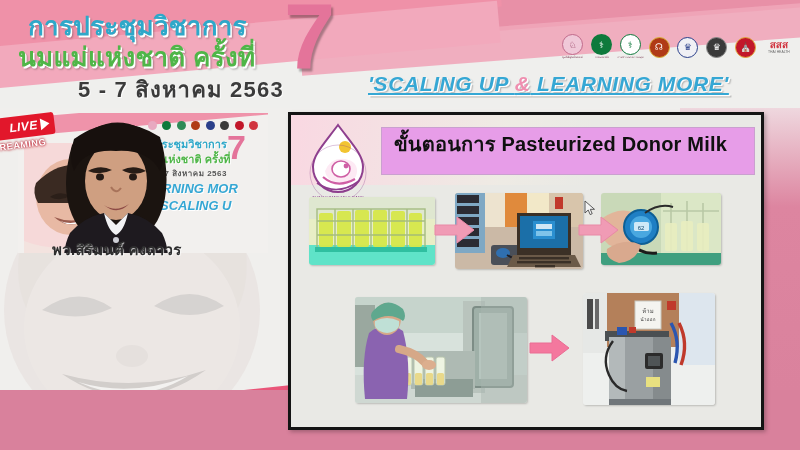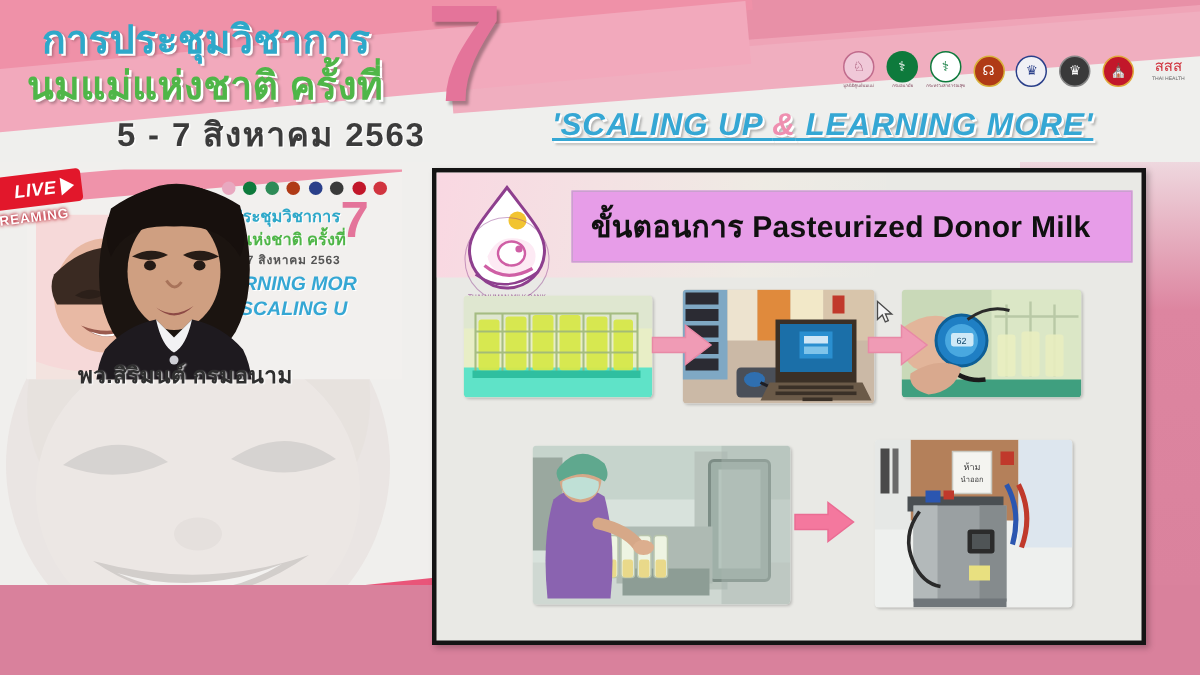--- a/index.html
+++ b/index.html
@@ -99,21 +99,21 @@
   .logo .cap { font-size:3.2px; color:#7a3b52; margin-top:1px; line-height:1;
                white-space:nowrap; transform:scale(.9); }
   .lg1 .disc { background:#f0c8d8; border:1px solid #c06b8c; color:#8c2f55; }
   .lg2 .disc { background:#0e7a3c; }
   .lg3 .disc { background:#fff; border:1.6px solid #0e7a3c; color:#0e7a3c; }
   .lg4 .disc { background:#b03a16; border:1.5px solid #d8b23a; }
   .lg5 .disc { background:#f0f0f5; border:1.5px solid #2a3f8a; color:#2a3f8a; }
   .lg6 .disc { background:#3a3a3a; border:1.5px solid #888; }
   .lg7 .disc { background:#c2172a; border:1.5px solid #e0a83a; }
   .lg8 { width:34px; }
-  .lg8 .thsf { font-size:10px; font-weight:400; color:#d1343f; line-height:1; }
+  .lg8 .thsf { font-size:10px; font-weight:700; color:#d1343f; line-height:1; }
   .lg8 .thsf-sub { font-size:3.4px; color:#6a6a6a; }
 
   
   .live-badge {
     position:absolute; left:-16px; top:116px; width:72px; height:44px;
     transform: rotate(-7deg);
   }
   .live-pill {
     position:absolute; left:0; top:0; width:72px; height:22px;
     background:#e2172b; border-radius:3px;
@@ -180,21 +180,21 @@
     overflow:hidden;
   }
   .slide-wash {
     position:absolute; left:0; top:0; width:300px; height:70px;
     background: linear-gradient(100deg, rgba(255,210,225,.75), rgba(255,240,225,.25) 70%, rgba(255,255,255,0));
   }
   .milk-logo { position:absolute; left:10px; top:6px; width:74px; height:80px; }
   .slide-title-bar {
     position:absolute; left:90px; top:12px; width:374px; height:48px;
     background:#e79de8; border:1px solid #caa0cf;
-    display:flex; align-items:center; padding-left:12px;
+    display:flex; padding-left:12px;
   }
   .slide-title-bar span {
     font-size:20px; font-weight:700; color:#101010; white-space:nowrap;
     letter-spacing:.2px;
   }
 
   .photo { position:absolute; border-radius:3px; overflow:hidden;
            box-shadow: 1px 1px 2px rgba(0,0,0,.2); }
   .p1 { left:18px;  top:82px;  width:126px; height:68px; }
   .p2 { left:164px; top:78px;  width:128px; height:76px; }
@@ -340,21 +340,21 @@
   </div>
 
   <div class="live-badge">
     <div class="live-pill">
       <span class="lvtxt">LIVE</span>
       <span class="play"></span>
     </div>
     <div class="stream-txt">STREAMING</div>
   </div>
 
-  <div class="speaker-name">พว.สิริมนต์  กรมอนาม</div>
+  <div class="speaker-name">พว.สิริมนต์  คงถาวร</div>
 
   <div class="slide">
     <div class="slide-wash"></div>
 
     <div class="milk-logo">
       <svg viewBox="0 0 74 80" class="big-arrow-svg">
         <path d="M37 4 C52 24 62 34 62 46 a25 25 0 0 1 -50 0 C12 34 22 24 37 4z" fill="#ffffff" stroke="#8e3f8e" stroke-width="2"></path>
         <circle cx="44" cy="26" r="6" fill="#f2c431"></circle>
         <path d="M24 50 q6 -14 20 -12 q12 2 12 12 q0 10 -14 12 q-16 0 -18 -12z" fill="#fdeaf4"></path>
         <ellipse cx="40" cy="48" rx="9" ry="8" fill="#ffffff" stroke="#cf5fa5" stroke-width="1.6"></ellipse>

